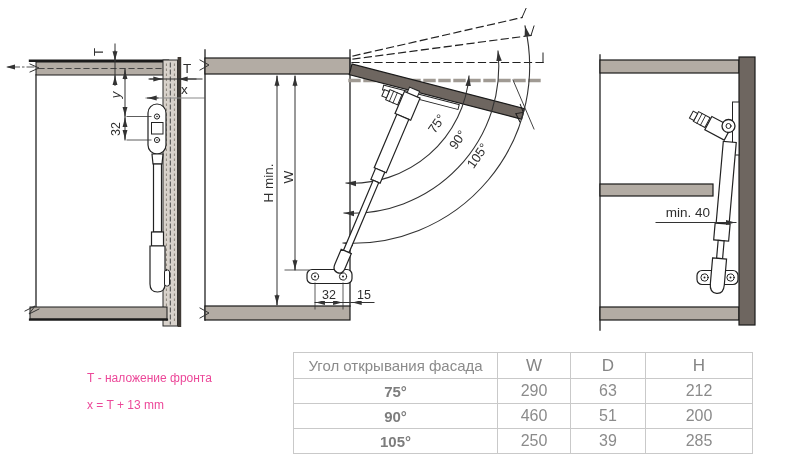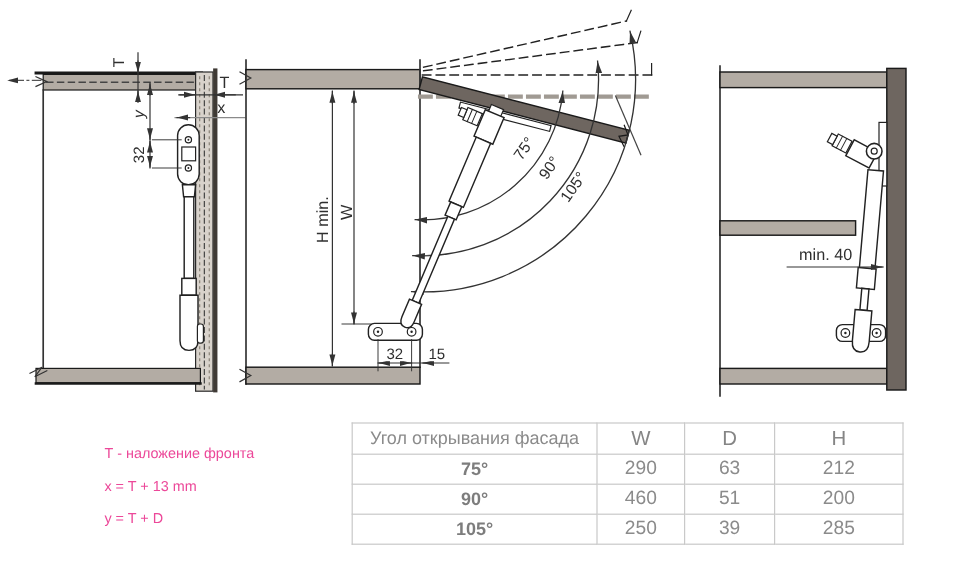--- a/index.html
+++ b/index.html
@@ -215,21 +215,20 @@
       <line x1="726" y1="222.5" x2="735" y2="222.5" stroke="#333" stroke-width="1" marker-end="url(#ar)"></line>
       <text font-size="13.5" text-anchor="middle" x="688" y="217">min. 40</text>
     </g>
   </g>
 </svg>
 
   
   <div class="legend">
     <div>Т - наложение фронта</div>
     <div>x = T + 13 mm</div>
-    <div>y = T + D</div>
   </div>
 
   
   <table class="spec-table">
     <colgroup>
         <col style="width:204px">
         <col style="width:73px">
         <col style="width:75px">
         <col style="width:107px">
       </colgroup>

